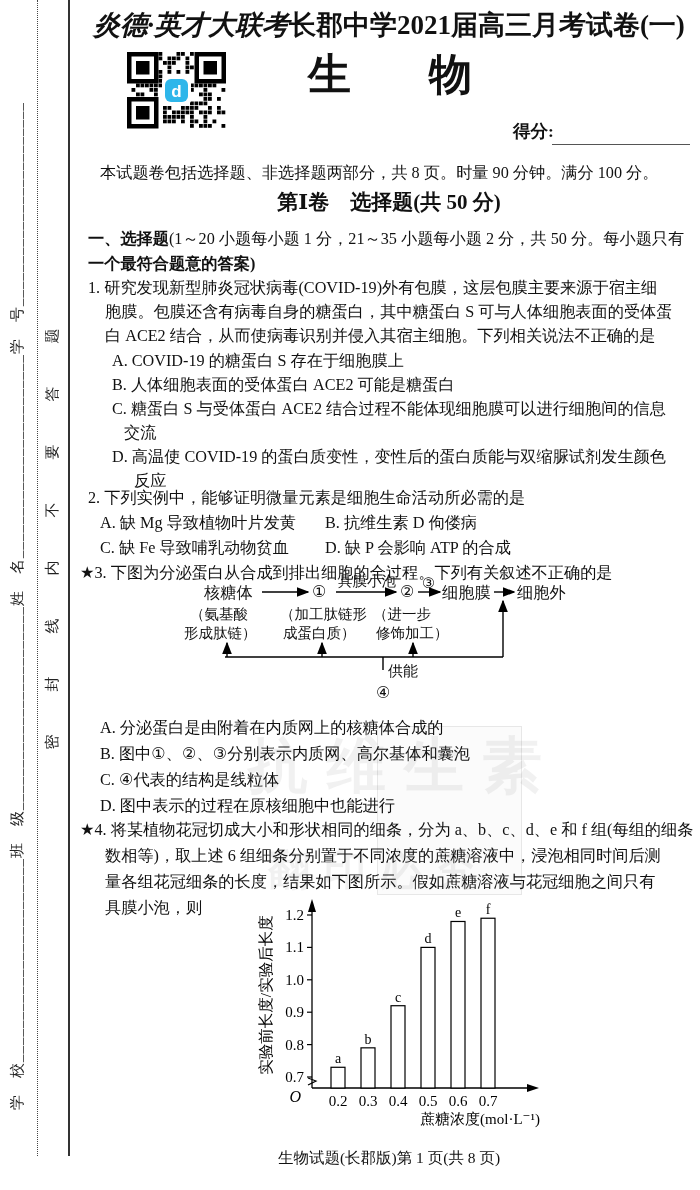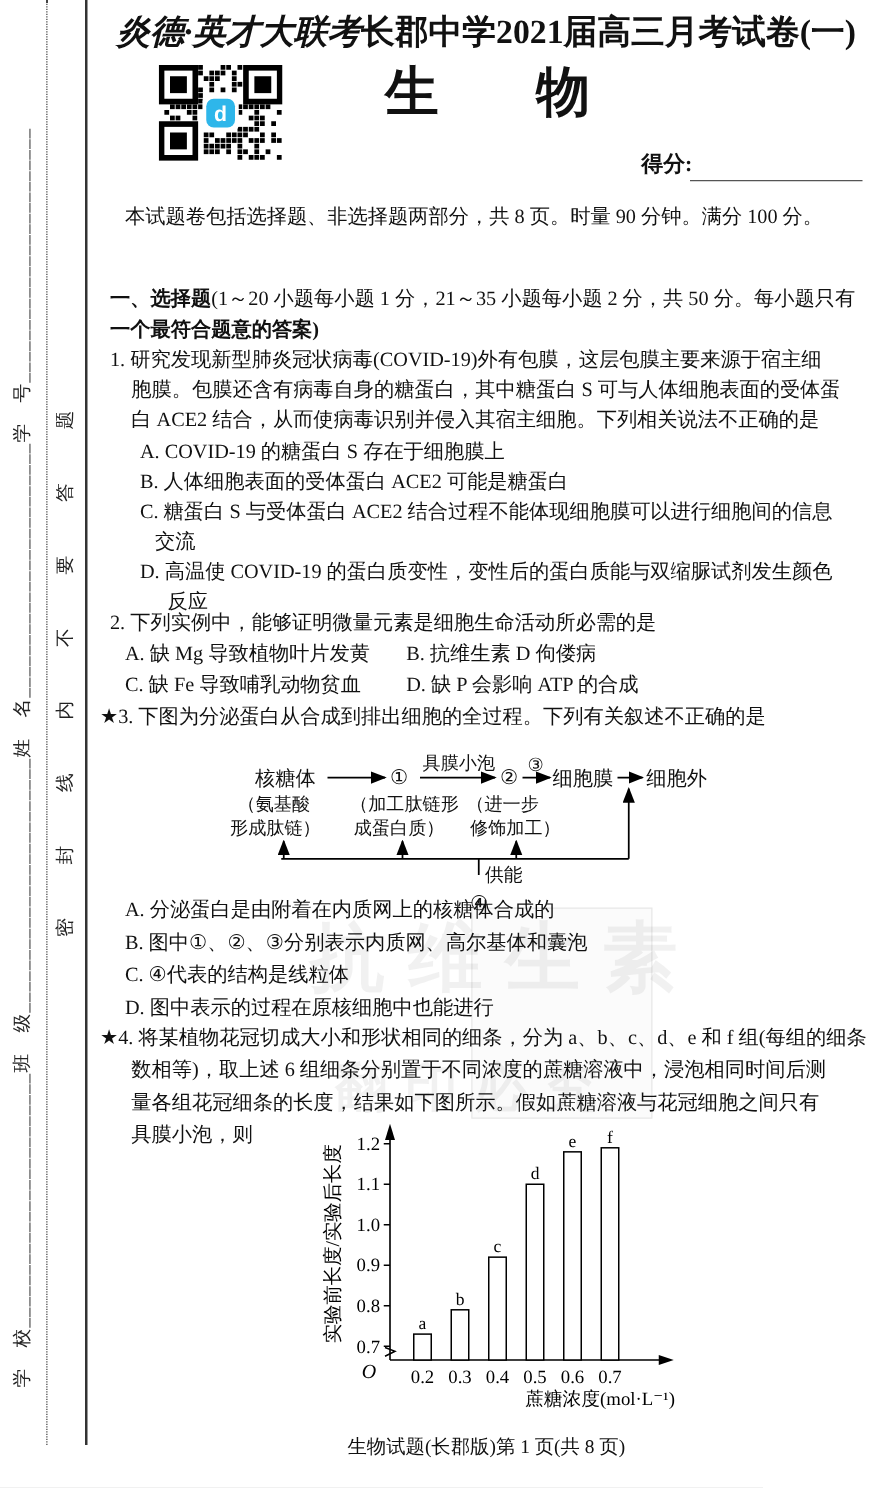--- a/index.html
+++ b/index.html
@@ -145,20 +145,21 @@
   <div class="t sans" style="left:95px;top:63px;width:590px;display:flex;justify-content:center;gap:78px;font-size:43px;font-weight:bold;">
     <span>生</span>
     <span>物</span>
   </div>
 
   <div class="t sans" style="left:513px;top:120px;font-size:17.5px;font-weight:bold;font-family:Liberation Serif, serif;">得分:</div>
   <div style="position:absolute;left:552px;top:144px;width:138px;border-top:1.4px solid #555;"></div>
 
   <div class="t" style="left:100px;top:162px;">本试题卷包括选择题、非选择题两部分，共 8 页。时量 90 分钟。满分 100 分。</div>
 
+  <div class="t" style="left:85px;top:191px;width:608px;text-align:center;font-size:21px;font-weight:bold;">第Ⅰ卷　选择题(共 50 分)</div>
 
   <div class="t" style="left:88px;top:228px;">
     <span style="font-weight:bold;">一、选择题</span><span>(1～20 小题每小题 1 分，21～35 小题每小题 2 分，共 50 分。每小题只有</span>
   </div>
   <div class="t" style="left:88px;top:253px;font-weight:bold;">一个最符合题意的答案)</div>
 
   <div class="t" style="left:88px;top:277px;">1. 研究发现新型肺炎冠状病毒(COVID-19)外有包膜，这层包膜主要来源于宿主细</div>
   <div class="t" style="left:105px;top:301px;">胞膜。包膜还含有病毒自身的糖蛋白，其中糖蛋白 S 可与人体细胞表面的受体蛋</div>
   <div class="t" style="left:105px;top:325px;">白 ACE2 结合，从而使病毒识别并侵入其宿主细胞。下列相关说法不正确的是</div>
   <div class="t" style="left:112px;top:350px;">A. COVID-19 的糖蛋白 S 存在于细胞膜上</div>
@@ -169,21 +170,21 @@
   <div class="t" style="left:134px;top:470px;">反应</div>
 
   <div class="t" style="left:88px;top:487px;">2. 下列实例中，能够证明微量元素是细胞生命活动所必需的是</div>
   <div class="t" style="left:100px;top:512px;">A. 缺 Mg 导致植物叶片发黄</div>
   <div class="t" style="left:325px;top:512px;">B. 抗维生素 D 佝偻病</div>
   <div class="t" style="left:325px;top:537px;">D. 缺 P 会影响 ATP 的合成</div>
   <div class="t" style="left:100px;top:537px;">C. 缺 Fe 导致哺乳动物贫血</div>
 
   <div class="t" style="left:80px;top:562px;">★3. 下图为分泌蛋白从合成到排出细胞的全过程。下列有关叙述不正确的是</div>
 
-  <div style="position:absolute;left:140px;top:600px;width:470px;height:145px;">
+  <div style="position:absolute;left:140px;top:570px;width:470px;height:145px;">
     <svg width="470" height="145" viewBox="0 0 470 145" style="position:absolute;left:0;top:0;">
       <defs>
         <marker id="ar" markerWidth="9" markerHeight="8" refX="8" refY="3.5" orient="auto">
           <path d="M0,0 L9,3.5 L0,7 Z" fill="#000"></path>
         </marker>
       </defs>
       <line x1="122" y1="22" x2="168" y2="22" stroke="#000" stroke-width="1.4" marker-end="url(#ar)"></line>
       <line x1="196" y1="22" x2="256" y2="22" stroke="#000" stroke-width="1.4" marker-end="url(#ar)"></line>
       <line x1="278" y1="22" x2="300" y2="22" stroke="#000" stroke-width="1.4" marker-end="url(#ar)"></line>
       <line x1="354" y1="22" x2="374" y2="22" stroke="#000" stroke-width="1.4" marker-end="url(#ar)"></line>

